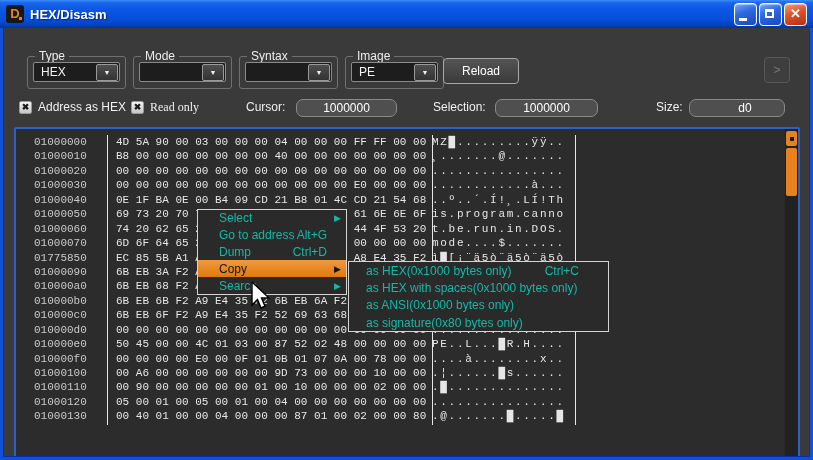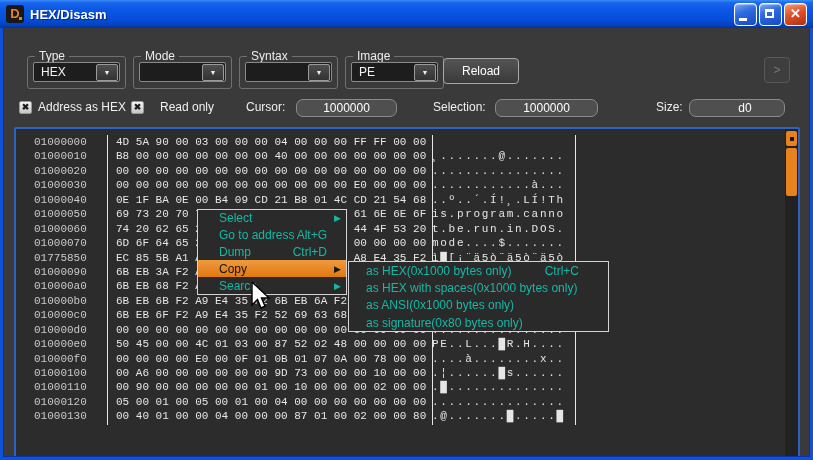--- a/index.html
+++ b/index.html
@@ -140,37 +140,38 @@
 <div class="btn" id="reload-btn">Reload</div>
 <div class="btn" id="forward-btn">&gt;</div>
 
 <div class="cb" style="left:19px;">
     <span>✖</span>
   </div>
 <span class="olabel" style="left:38px;">Address as HEX</span>
 <div class="cb" style="left:131px;">
     <span>✖</span>
   </div>
-<span class="olabel" style="left:160px;">Read only</span>
+<span class="olabel" style="left:150px;font-family:Liberation Serif, serif;">Read only</span>
 <span class="olabel" style="left:246px;">Cursor:</span>
 <div class="vfield" style="left:296px;width:101px;">1000000</div>
 <span class="olabel" style="left:433px;">Selection:</span>
 <div class="vfield" style="left:495px;width:103px;">1000000</div>
 <span class="olabel" style="left:656px;">Size:</span>
 <div class="vfield" style="left:689px;width:96px;padding-left:16px;">d0</div>
 
 <div class="hex-panel">
   <div class="sepline" style="left:91px;"></div>
   <div class="sepline" style="left:416px;"></div>
   <div class="sepline" style="left:559px;"></div>
 
   <div class="hex-rows">
       <div class="hexrow">
       <span class="h-addr">01000000</span>
       <span class="h-bytes">4D 5A 90 00 03 00 00 00 04 00 00 00 FF FF 00 00</span>
+      <span class="h-ascii">MZ█.........ÿÿ..</span>
     </div>
       <div class="hexrow">
       <span class="h-addr">01000010</span>
       <span class="h-bytes">B8 00 00 00 00 00 00 00 40 00 00 00 00 00 00 00</span>
       <span class="h-ascii">¸.......@.......</span>
     </div>
       <div class="hexrow">
       <span class="h-addr">01000020</span>
       <span class="h-bytes">00 00 00 00 00 00 00 00 00 00 00 00 00 00 00 00</span>
       <span class="h-ascii">................</span>

